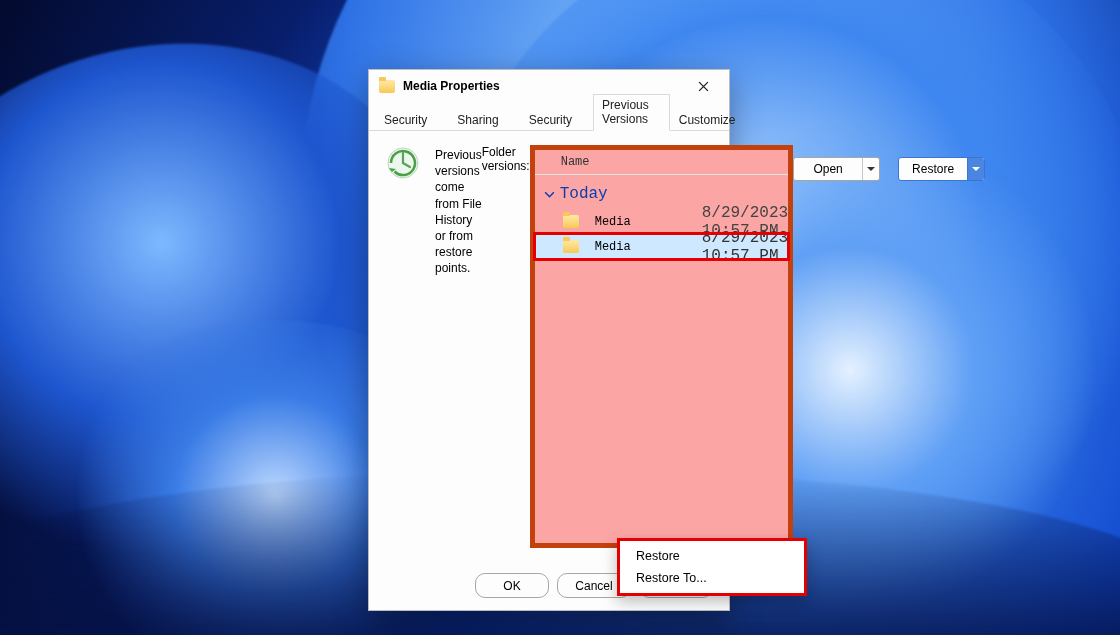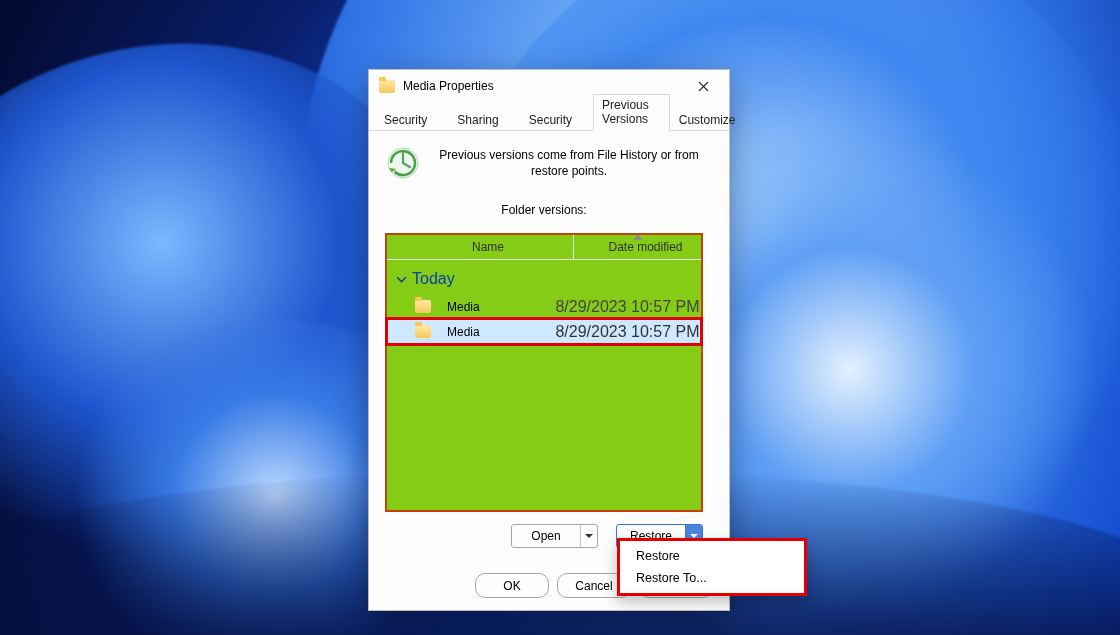--- a/index.html
+++ b/index.html
@@ -57,21 +57,21 @@
     width: 16px; height: 13px;
     background: linear-gradient(180deg,#ffe9a6,#f7c957);
     border-radius: 1px 2px 2px 2px;
     position: relative;
     margin-right: 8px;
   }
   .folder-mini::before{
     content:"";position:absolute;left:0;top:-3px;width:7px;height:4px;
     background:#f7c957;border-radius:1px 1px 0 0;
   }
-  .title-text { flex: 1; }
+  .title-text { flex: 1; font-weight: bold; }
   .close-btn {
     width: 40px; height: 28px;
     display: flex; align-items: center; justify-content: center;
     cursor: pointer;
   }
   .close-btn svg { width: 11px; height: 11px; }
 
   .tabstrip {
     display: flex;
     align-items: flex-end;
@@ -93,43 +93,43 @@
   .tab.active {
     background: #fdfdfd;
     border-color: #d9d9d9;
     border-bottom: 1px solid #fdfdfd;
   }
 
   .body {
     flex: 1;
     padding: 14px 26px 10px 16px;
     display: flex;
-    flex-direction: column;
-    text-align: center;
+    flex-direction: row;
   }
 
   .inforow {
     display: flex;
     align-items: flex-start;
     gap: 14px;
     margin-bottom: 22px;
   }
   .history-icon {
     width: 36px; height: 36px; flex: 0 0 36px;
   }
   .info-text { line-height: 1.35; padding-top: 2px;}
 
   .section-label { margin-bottom: 16px; }
 
   .listbox {
     flex: 1;
-    border: 2px solid #c2410c;
+    border: 5px solid #c2410c;
     display: flex;
     flex-direction: column;
-    background: #84cc16;
+    background: #fca5a5;
+    font-family: Liberation Mono, monospace;
   }
   .listheader {
     display: flex;
     border-bottom: 1px solid #e5e5e5;
     font-size: 12px;
     color: #333;
   }
   .listheader .col {
     padding: 5px 10px 5px 26px;
     position: relative;
@@ -269,26 +269,20 @@
           <path d="M4 23 l3 4 l4 -3" fill="#49a049"></path>
         </svg>
         <div class="info-text">Previous versions come from File History or from restore points.</div>
       </div>
 
       <div class="section-label">Folder versions:</div>
 
       <div class="listbox">
         <div class="listheader">
           <div class="col col-name">Name</div>
-          <div class="col col-date">
-            <svg class="sortglyph" width="9" height="6" viewBox="0 0 9 6">
-                <path d="M4.5 0 L9 6 L0 6 Z" fill="#888"></path>
-              </svg>
-            <span>Date modified</span>
-          </div>
         </div>
         <div class="listbody">
           <div class="group-row">
             <svg viewBox="0 0 12 12">
                 <path d="M2 4 L6 8 L10 4" stroke="#0a3db0" stroke-width="1.4" fill="none"></path>
               </svg>
             <span>Today</span>
           </div>
 
           <div class="item-row">

